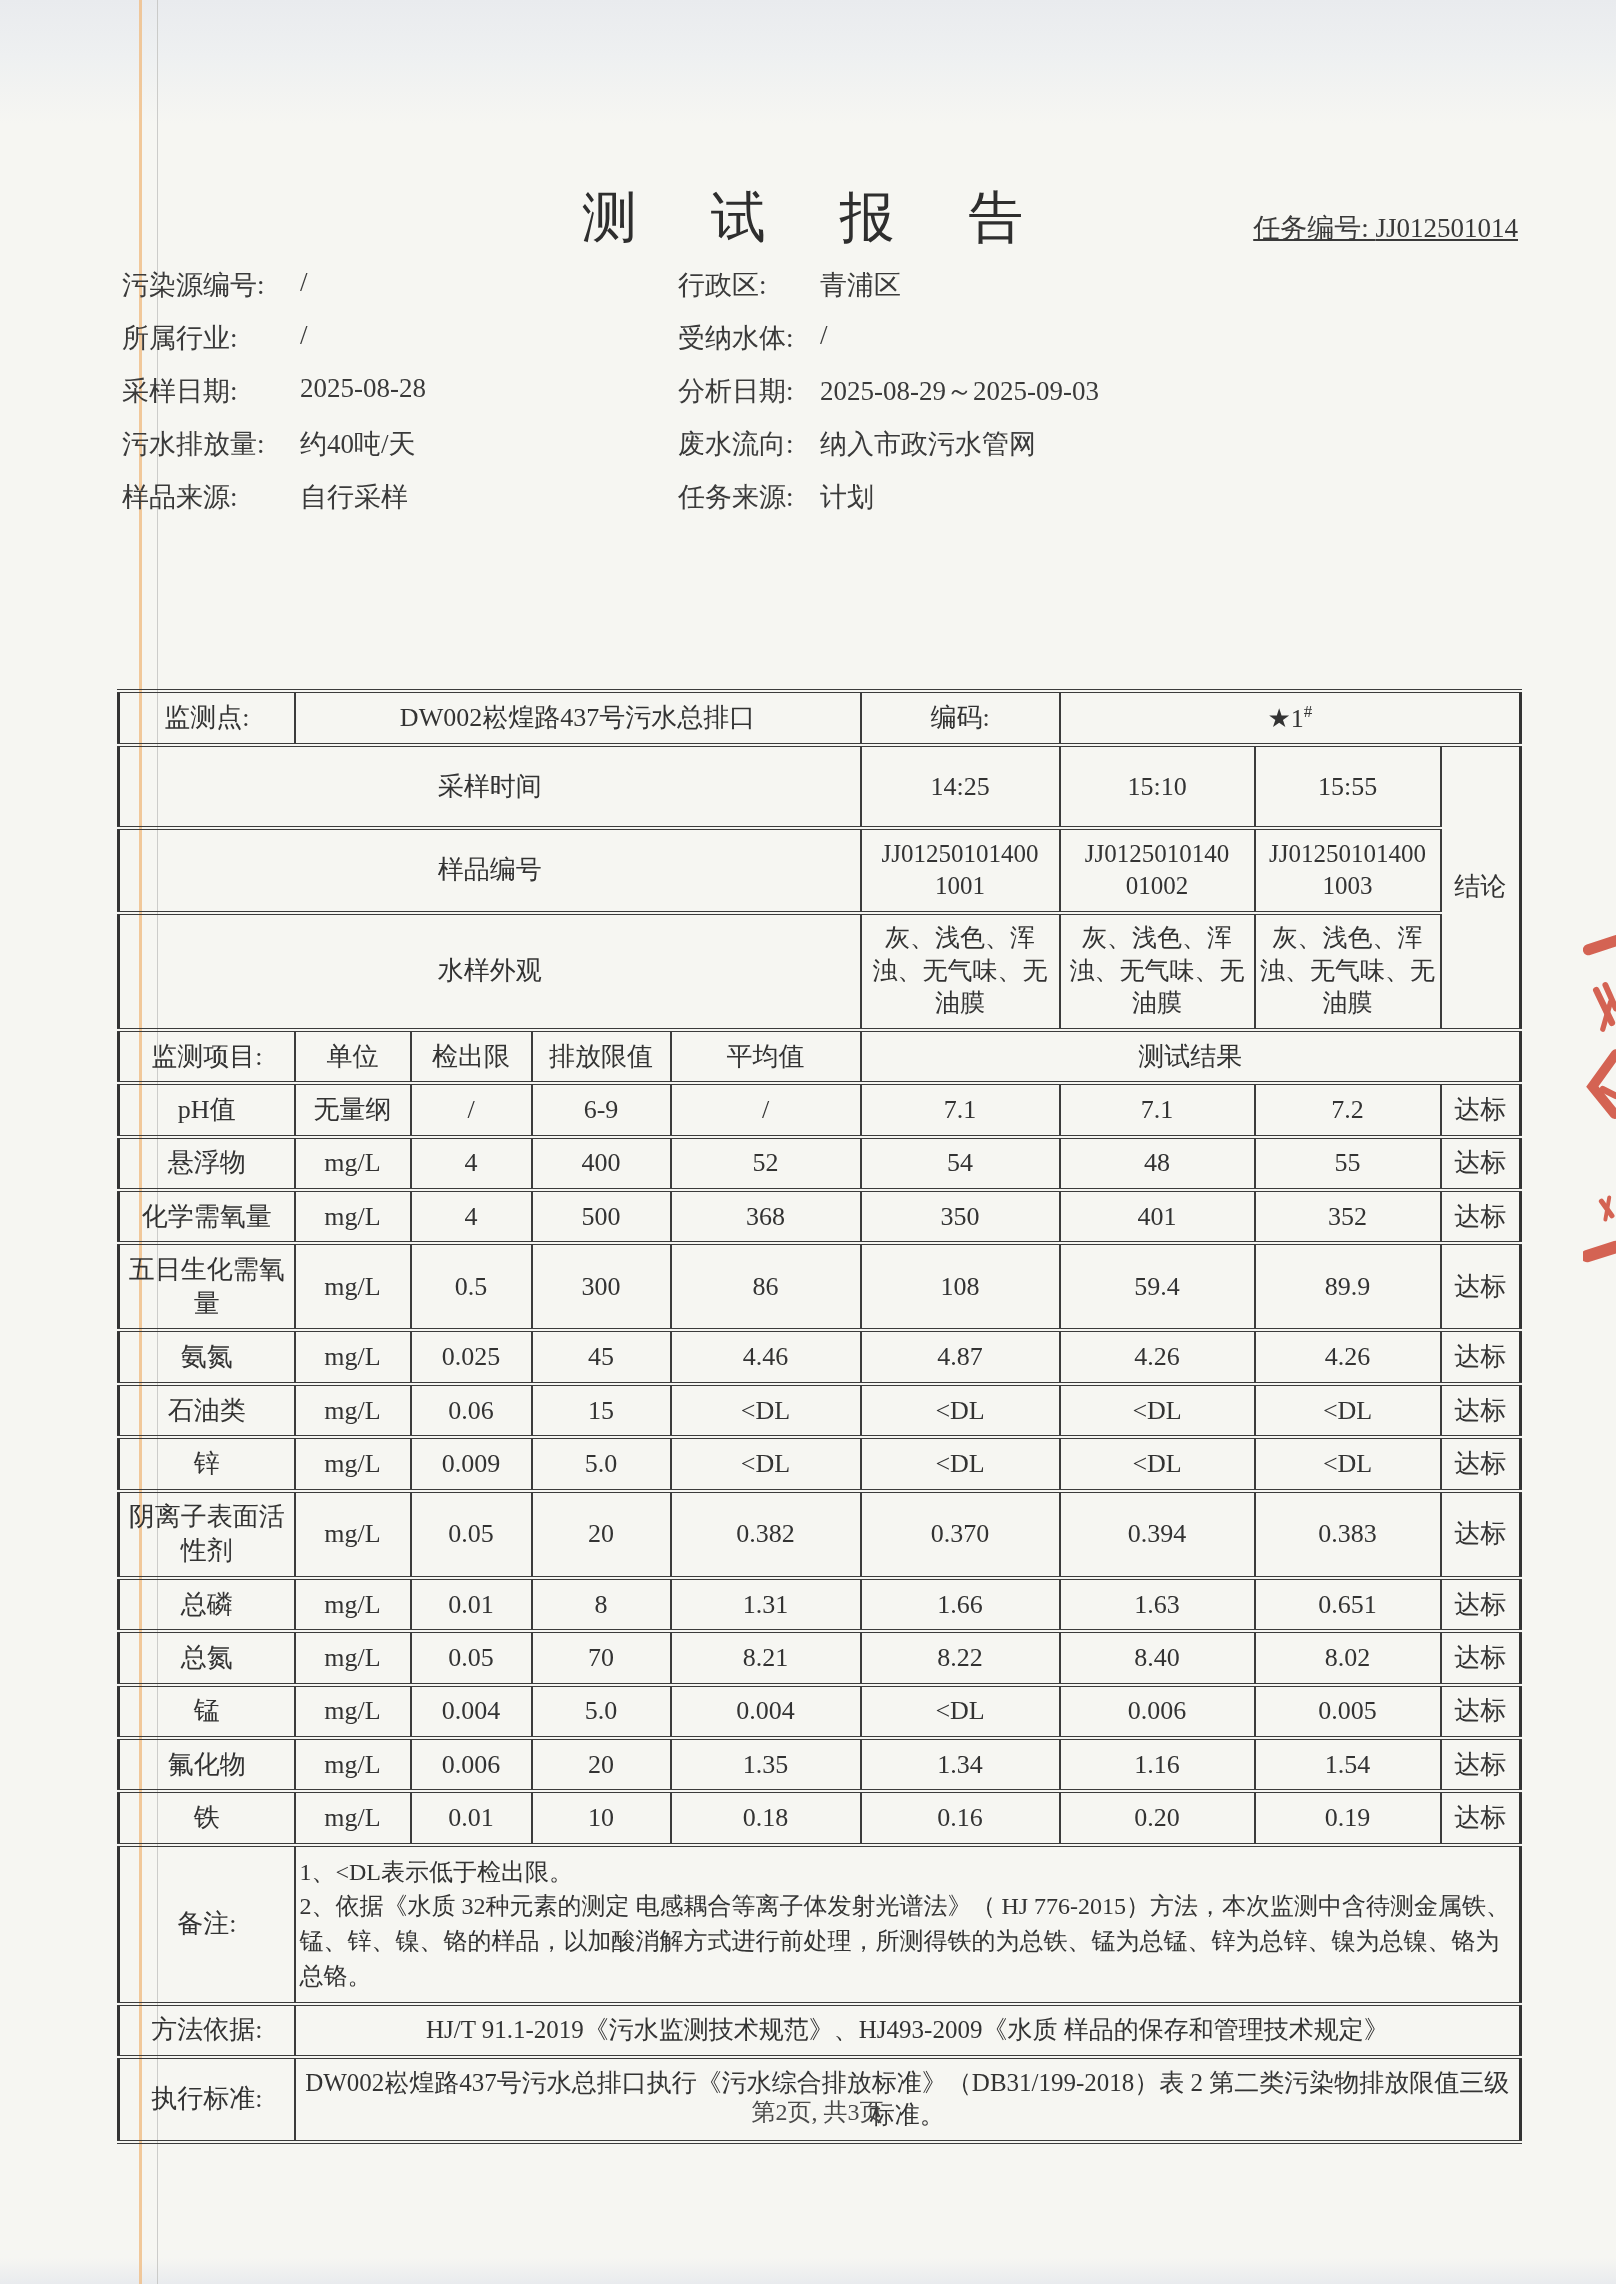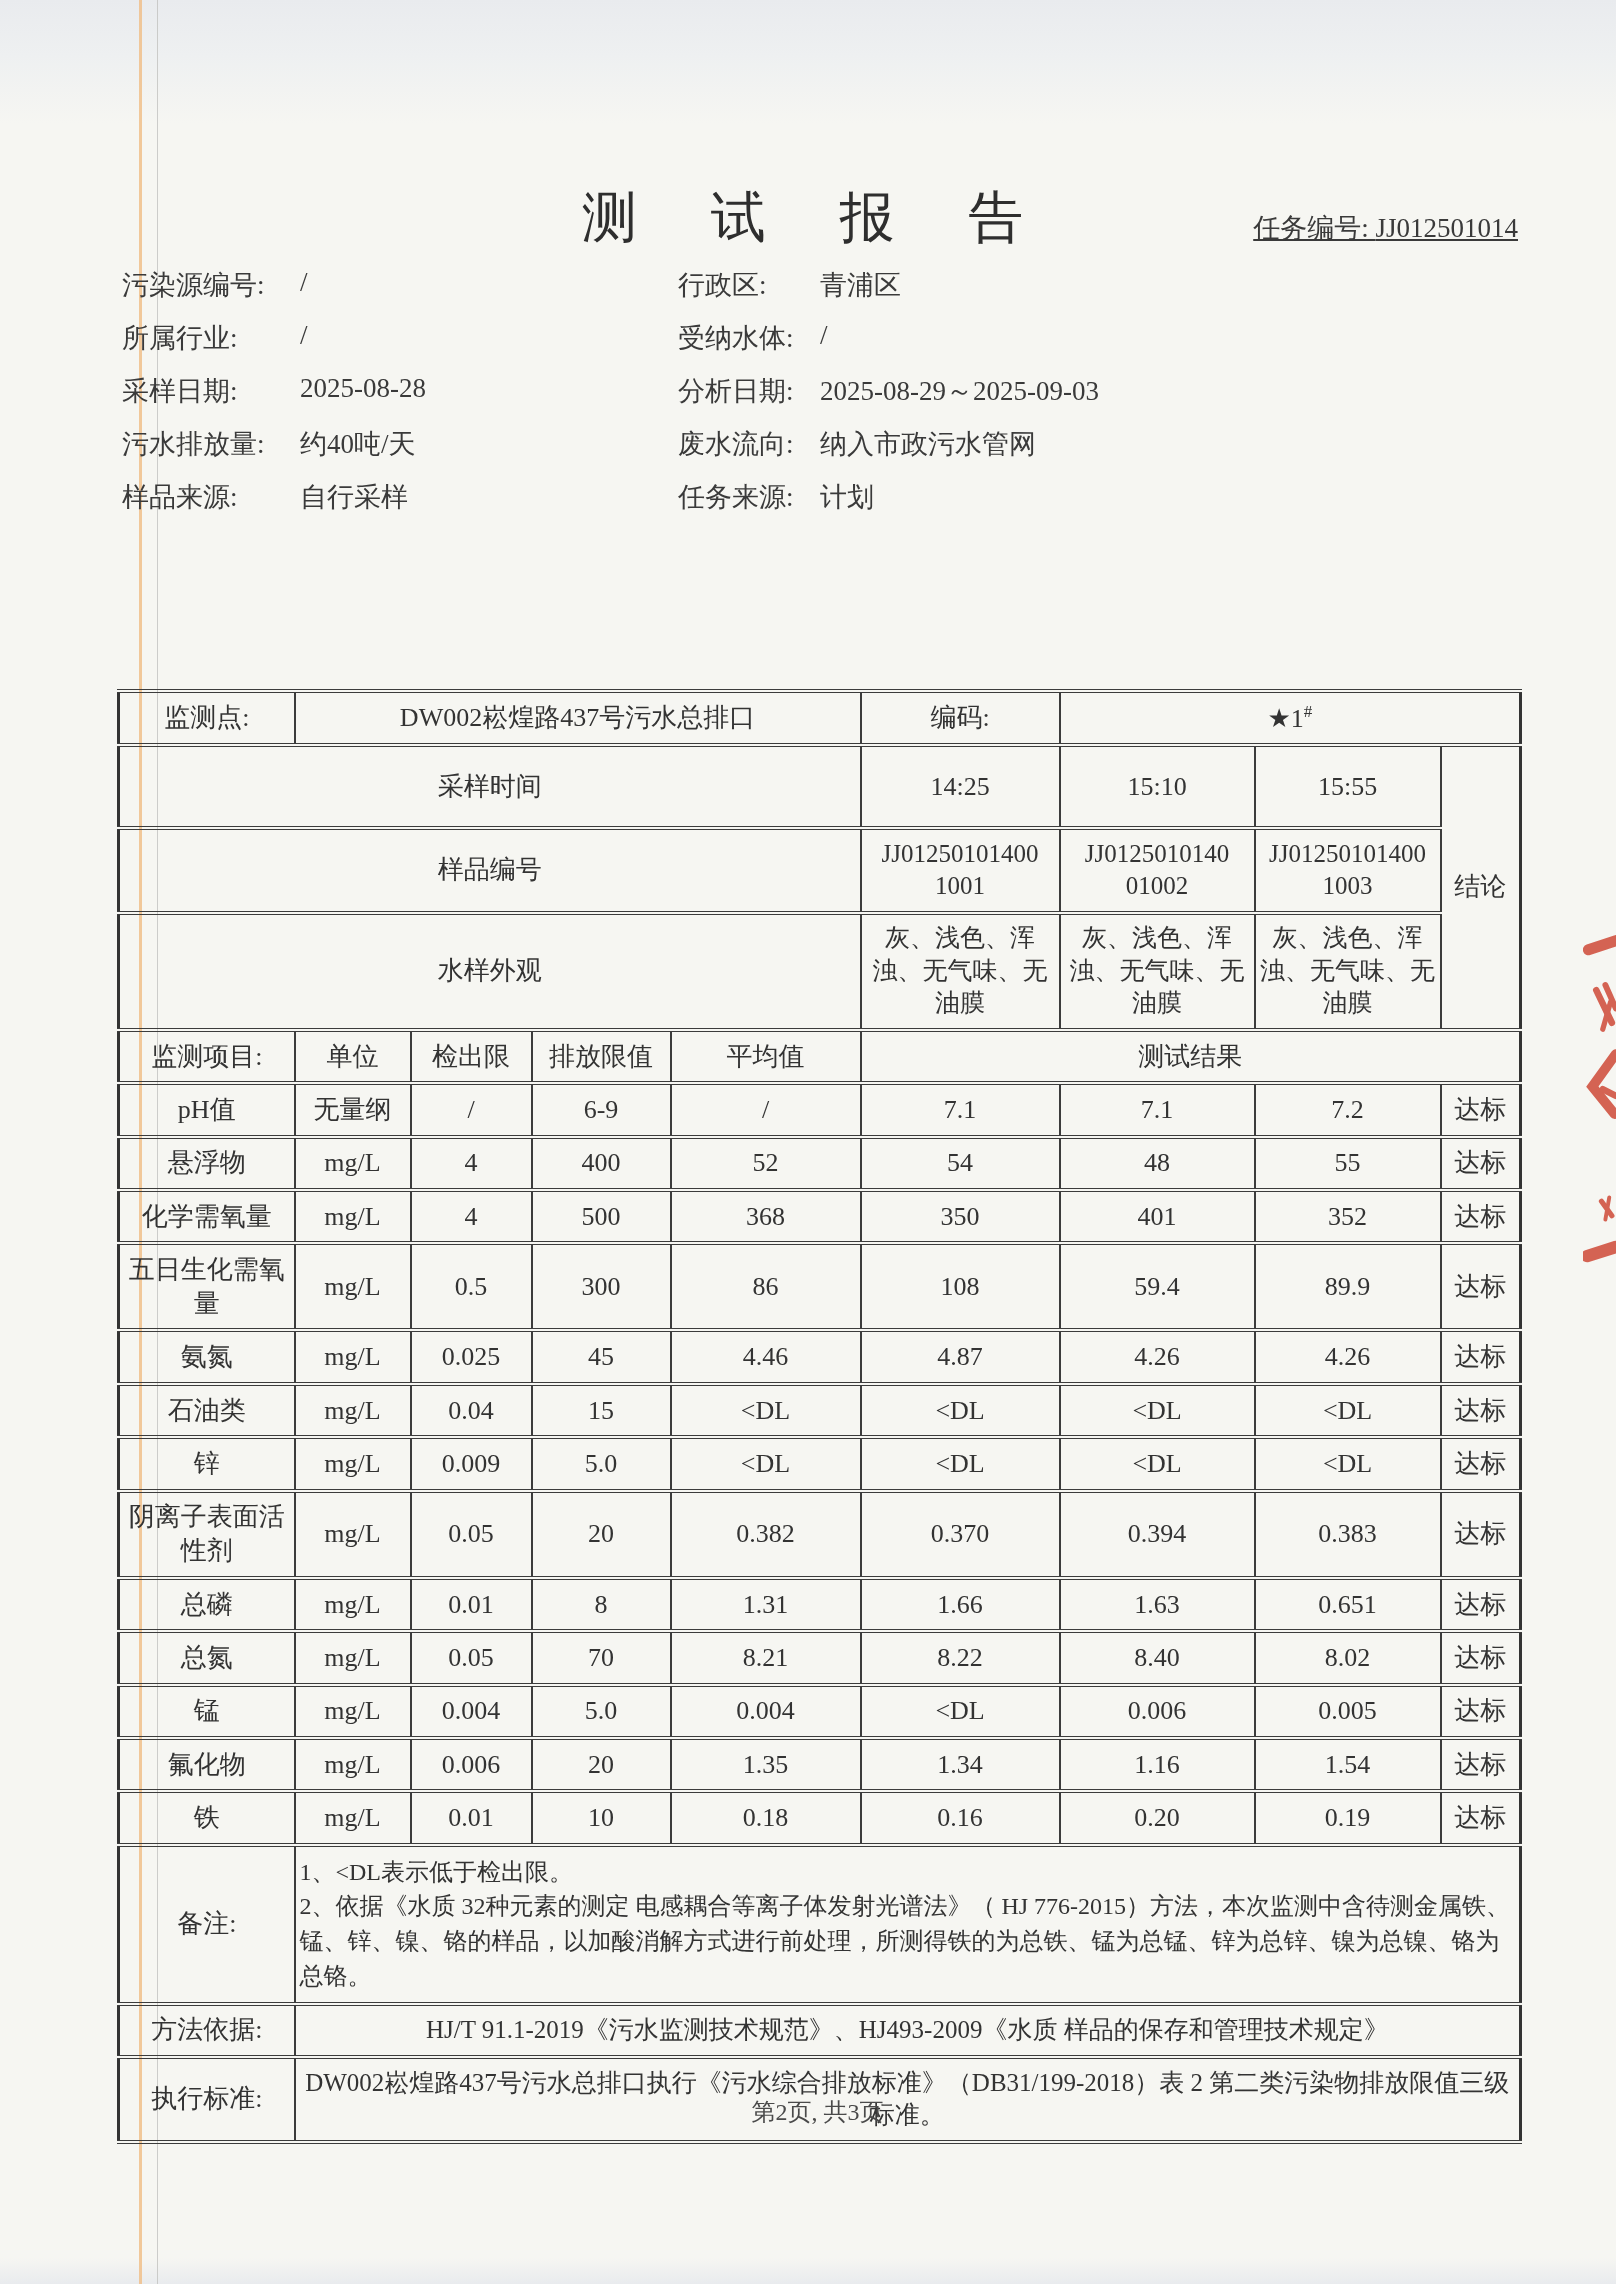--- a/index.html
+++ b/index.html
@@ -225,21 +225,21 @@
         <td>45</td>
         <td>4.46</td>
         <td>4.87</td>
         <td>4.26</td>
         <td>4.26</td>
         <td>达标</td>
       </tr>
       <tr>
         <td>石油类</td>
         <td>mg/L</td>
-        <td>0.04</td>
+        <td>0.06</td>
         <td>15</td>
         <td>&lt;DL</td>
         <td>&lt;DL</td>
         <td>&lt;DL</td>
         <td>&lt;DL</td>
         <td>达标</td>
       </tr>
       <tr>
         <td>锌</td>
         <td>mg/L</td>

